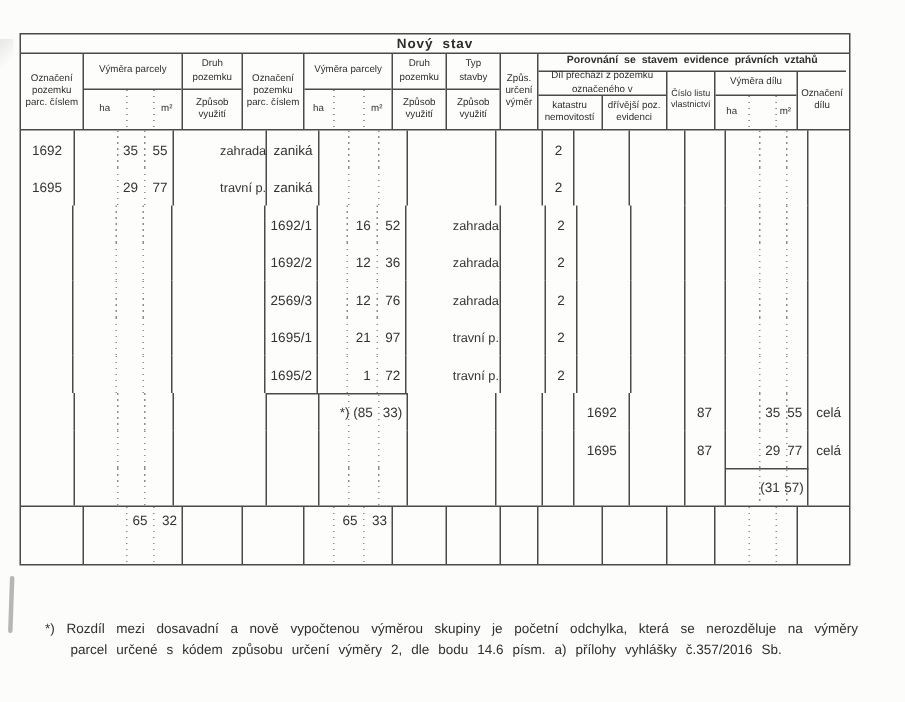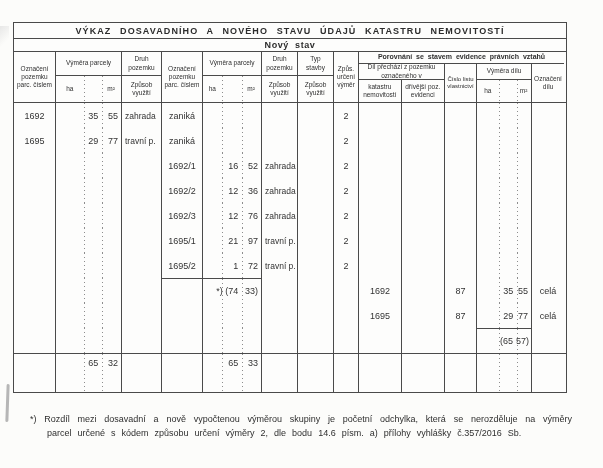--- a/index.html
+++ b/index.html
@@ -70,21 +70,21 @@
       repeating-linear-gradient(to bottom, #8d8d8d 0 1px, transparent 1px 4px),
       repeating-linear-gradient(to bottom, #8d8d8d 0 1px, transparent 1px 4px);
   }
   .a2  { background-position: 28px 0, 46px 0; }
   .a5  { background-position: 19px 0, 39px 0; }
   .a12 { background-position: 22px 0, 40px 0; }
   
   .drow { display: flex; height: 25px; font-size: 9px; color: #333; }
   .c { border-right: 1px solid #4a4a4a; display: flex; align-items: center; justify-content: center; overflow: visible; white-space: nowrap; }
   .c.last { border-right: none; text-align: right; }
-  .c.druh { justify-content: flex-start; padding-left: 3px; font-size: 8.5px; }
+  .c.druh { justify-content: flex-start; padding-left: 3px; font-size: 8.5px; margin-left: 28px; }
   .area { justify-content: space-between; }
   .pa, .pb { display: block; text-align: right; white-space: nowrap; }
   .a2 .pa{width:46px;padding-right:3px}.a2 .pb{width:20px;padding-right:3px}
   .a5 .pa{width:39px;padding-right:3px}.a5 .pb{width:20px;padding-right:3px}
   .a12 .pa{width:40px;padding-right:3px}.a12 .pb{width:15px;padding-right:3px}
   .tl { border-top: 1px solid #4a4a4a; }
   
   .totals { display: flex; height: 39px; border-top: 1px solid #4a4a4a; font-size: 9px; }
   .totals .c { align-items: flex-start; }
   .totals .pa, .totals .pb { margin-top: 4px; }
@@ -102,21 +102,20 @@
     background: linear-gradient(135deg, #d9d9d9, transparent 70%); opacity: .6; }
 </style>
 </head>
 <body>
 
 <div class="mark-corner"></div>
 <div class="mark-left"></div>
 
 <div class="vykaz">
 
-  <div class="title-row">VÝKAZ DOSAVADNÍHO A NOVÉHO STAVU ÚDAJŮ KATASTRU NEMOVITOSTÍ</div>
 
   <div class="stav-row">
     <div class="stav-new">Nový stav</div>
   </div>
 
   <div class="hdr">
     <div class="hc w1 cen">Označení pozemku parc. číslem</div>
     <div class="hc w2">
       <div class="ht">Výměra parcely</div>
       <div class="hb a2" style="padding:0">
@@ -348,21 +347,21 @@
           <span></span>
         </div>
       <div class="c w2 area a2">
           <span class="pa"></span>
           <span class="pb"></span>
         </div>
       <div class="c w3 druh">
           <span></span>
         </div>
       <div class="c w4">
-          <span>1692/3</span>
+          <span>2569/3</span>
         </div>
       <div class="c w5 area a5">
           <span class="pa">12</span>
           <span class="pb">76</span>
         </div>
       <div class="c w6 druh">
           <span>zahrada</span>
         </div>
       <div class="c w7"></div>
       <div class="c w8">
@@ -474,21 +473,21 @@
           <span class="pa"></span>
           <span class="pb"></span>
         </div>
       <div class="c w3 druh">
           <span></span>
         </div>
       <div class="c w4 tl">
           <span></span>
         </div>
       <div class="c w5 area a5 tl">
-          <span class="pa">*) (74</span>
+          <span class="pa">*) (85</span>
           <span class="pb">33)</span>
         </div>
       <div class="c w6 druh">
           <span></span>
         </div>
       <div class="c w7"></div>
       <div class="c w8">
           <span></span>
         </div>
       <div class="c w9">
@@ -574,21 +573,21 @@
           <span></span>
         </div>
       <div class="c w9">
           <span></span>
         </div>
       <div class="c w10"></div>
       <div class="c w11">
           <span></span>
         </div>
       <div class="c w12 area a12 tl">
-          <span class="pa">(65</span>
+          <span class="pa">(31</span>
           <span class="pb">57)</span>
         </div>
       <div class="c w13 last">
           <span></span>
         </div>
     </div>
 
   </div>
 
   <div class="totals">

